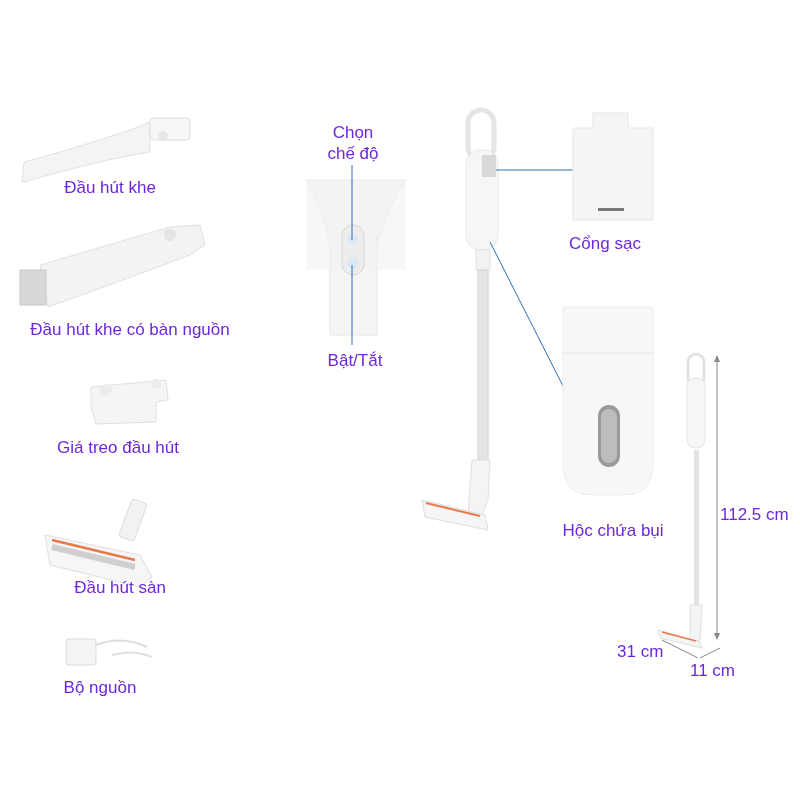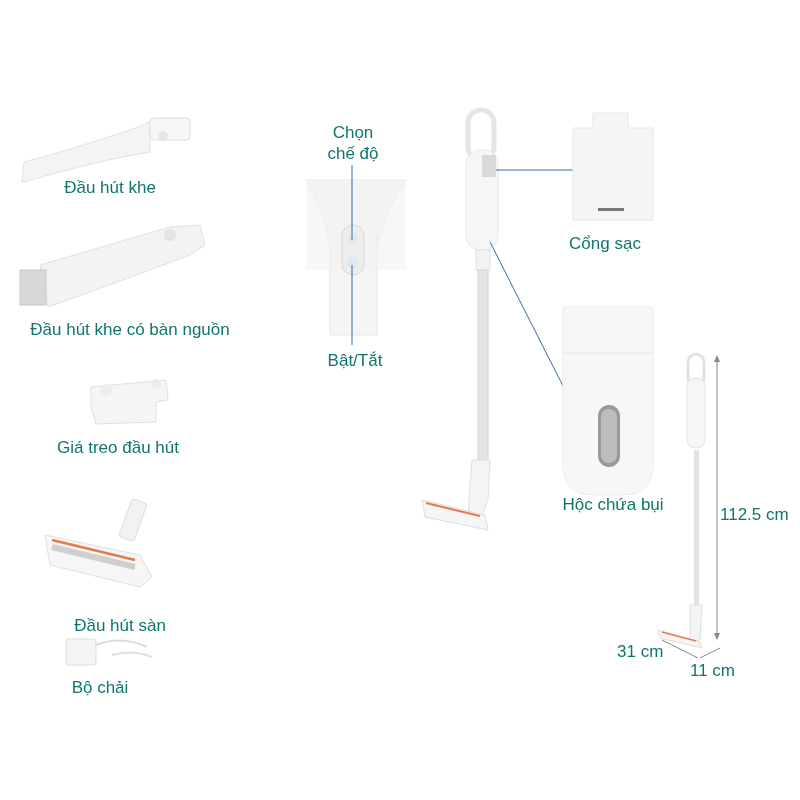--- a/index.html
+++ b/index.html
@@ -1,18 +1,18 @@
 <!DOCTYPE html>
 <html><head>
 <meta charset="utf-8">
 <style>
   html, body { margin:0; padding:0; background:#ffffff; }
   body { width:800px; height:800px; position:relative; overflow:hidden;
          font-family:"Liberation Sans", sans-serif; color:#6b6b6b; }
-  .lbl { position:absolute; font-size:17px; color:#0f766e; white-space:nowrap; font-weight:300; }
+  .lbl { position:absolute; font-size:17px; color:#6d28d9; white-space:nowrap; font-weight:300; }
   .c { text-align:center; }
   svg { position:absolute; overflow:visible; }
 </style>
 </head>
 <body>
 
 <svg width="220" height="100" style="left:0;top:100px">
   <path d="M22 82 L24 62 Q70 50 130 30 L150 22 L150 52 Q100 60 24 82 Z" fill="#f4f4f4" stroke="#e2e2e2"></path>
   <rect x="150" y="18" width="40" height="22" rx="4" fill="#f7f7f7" stroke="#ddd"></rect>
   <circle cx="163" cy="36" r="5" fill="#e6e6e6"></circle>
@@ -32,28 +32,28 @@
   <circle cx="70" cy="12" r="5" fill="#ececec"></circle>
 </svg>
 <div class="lbl c" style="left:33px;top:438px;width:170px">Giá treo đầu hút</div>
 
 <svg width="130" height="110" style="left:40px;top:495px">
   <rect x="85" y="5" width="16" height="40" rx="3" fill="#f2f2f2" stroke="#ddd" transform="rotate(20 93 25)"></rect>
   <path d="M5 40 L100 60 L112 82 L100 92 L10 70 Z" fill="#f6f6f6" stroke="#e0e0e0"></path>
   <path d="M12 45 L95 65" stroke="#e8794a" stroke-width="2.5"></path>
   <path d="M12 52 L95 72" stroke="#cfcfcf" stroke-width="6"></path>
 </svg>
-<div class="lbl c" style="left:40px;top:616px;width:160px">Đầu hút sàn</div>
+<div class="lbl c" style="left:40px;top:578px;width:160px">Đầu hút sàn</div>
 
 <svg width="100" height="40" style="left:62px;top:635px">
   <rect x="4" y="4" width="30" height="26" rx="3" fill="#f4f4f4" stroke="#ddd"></rect>
   <path d="M34 10 Q60 0 85 12" stroke="#ddd" fill="none" stroke-width="2"></path>
   <path d="M50 20 Q70 14 90 22" stroke="#e0e0e0" fill="none" stroke-width="2"></path>
 </svg>
-<div class="lbl c" style="left:40px;top:678px;width:120px">Bộ chải</div>
+<div class="lbl c" style="left:40px;top:678px;width:120px">Bộ nguồn</div>
 
 <div class="lbl c" style="left:308px;top:122px;width:90px;line-height:21px">
   <div>Chọn</div>
   <div>chế độ</div>
 </div>
 <svg width="110" height="160" style="left:302px;top:175px">
   <path d="M4 5 L104 5 Q86 30 75 70 L75 60 L75 160 L28 160 L28 70 Q20 30 4 5 Z" fill="#f5f5f5" stroke="#e6e6e6"></path>
   <rect x="4" y="5" width="100" height="90" fill="#f2f2f2" opacity="0.6"></rect>
   <rect x="40" y="50" width="22" height="50" rx="11" fill="#ededed" stroke="#d8d8d8"></rect>
   <circle cx="51" cy="64" r="5" fill="#dde8f5"></circle>
@@ -87,21 +87,21 @@
   <rect x="30" y="100" width="26" height="3" fill="#777"></rect>
 </svg>
 <div class="lbl c" style="left:550px;top:234px;width:110px">Cổng sạc</div>
 
 <svg width="100" height="195" style="left:558px;top:305px">
   <path d="M5 2 L95 2 L95 160 Q95 190 65 190 L35 190 Q5 190 5 160 Z" fill="#f7f7f7" stroke="#ececec"></path>
   <line x1="5" y1="48" x2="95" y2="48" stroke="#e6e6e6"></line>
   <rect x="40" y="100" width="22" height="62" rx="11" fill="#9a9a9a"></rect>
   <rect x="43" y="104" width="16" height="54" rx="8" fill="#bdbdbd"></rect>
 </svg>
-<div class="lbl c" style="left:548px;top:495px;width:130px">Hộc chứa bụi</div>
+<div class="lbl c" style="left:548px;top:521px;width:130px">Hộc chứa bụi</div>
 
 <svg width="80" height="300" style="left:650px;top:350px">
   <rect x="38" y="4" width="16" height="32" rx="8" fill="none" stroke="#e3e3e3" stroke-width="3"></rect>
   <rect x="37" y="28" width="18" height="70" rx="8" fill="#f6f6f6" stroke="#e6e6e6"></rect>
   <rect x="44" y="100" width="5" height="160" fill="#e2e2e2"></rect>
   <path d="M40 255 L52 255 L50 290 L40 292 Z" fill="#f4f4f4" stroke="#e0e0e0"></path>
   <path d="M8 280 L50 292 L52 298 L10 288 Z" fill="#f5f5f5" stroke="#dedede"></path>
   <path d="M12 282 L46 291" stroke="#e8794a" stroke-width="1.5"></path>
 </svg>
 <svg width="10" height="285" style="left:712px;top:355px">

